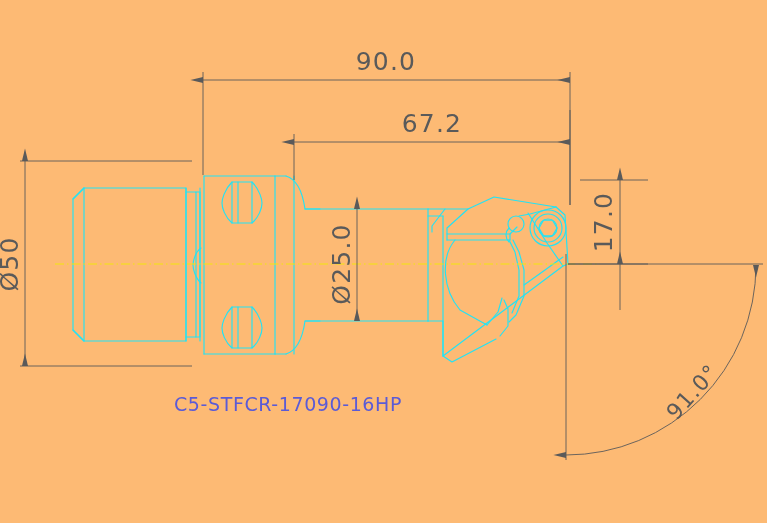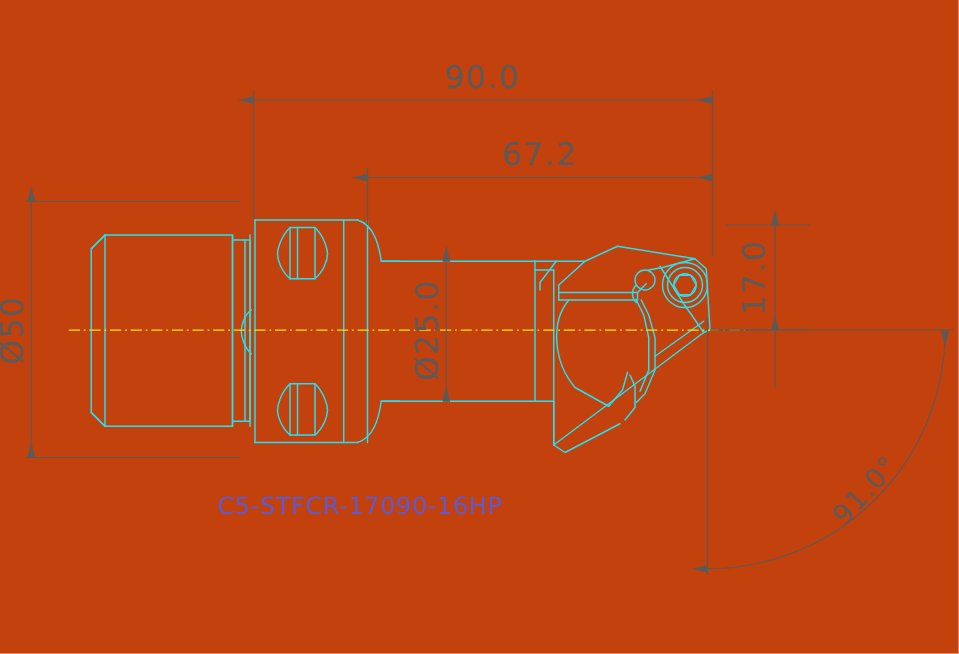--- a/index.html
+++ b/index.html
@@ -7,21 +7,21 @@
     padding: 0;
     background: #ffffff;
   }
   body {
     font-family: "Liberation Sans", sans-serif;
   }
   #drawing-root {
     position: relative;
     width: 767px;
     height: 523px;
-    background: #c2410c;
+    background: #fdba74;
     overflow: hidden;
   }
   svg#cad-canvas {
     display: block;
     width: 767px;
     height: 523px;
   }
   .part-line {
     fill: none;
     stroke-width: 1.15;

